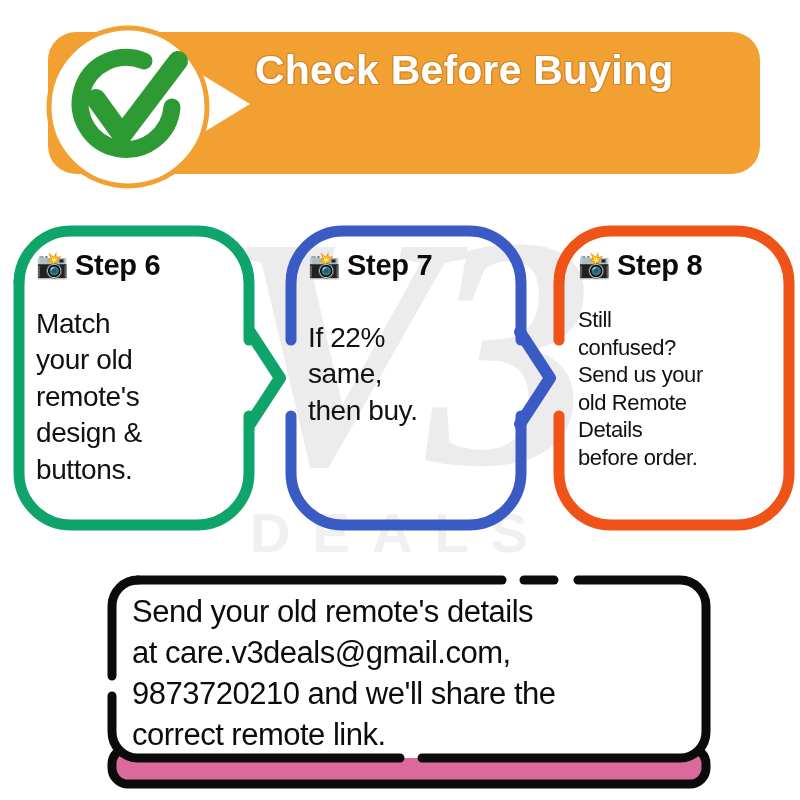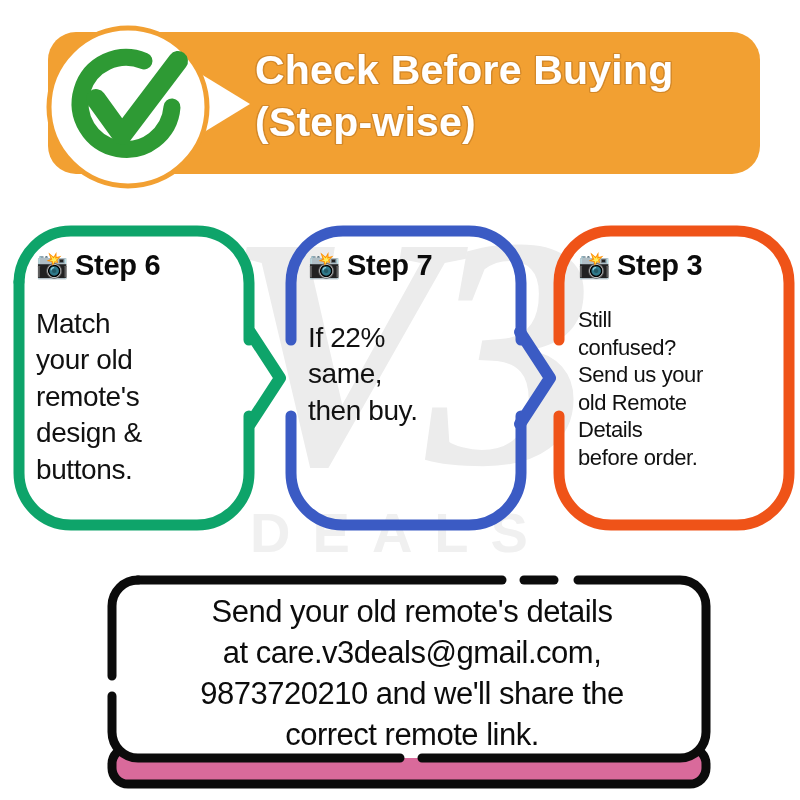--- a/index.html
+++ b/index.html
@@ -175,21 +175,20 @@
   #arrow-2 { left: 506px; }
 
   
   #callout {
     position: absolute;
     left: 104px;
     top: 572px;
     width: 610px;
     height: 222px;
     z-index: 2;
-    text-align: center;
   }
   #callout-svg {
     position: absolute;
     left: 0; top: 0;
     width: 610px; height: 222px;
   }
   #callout-text {
     position: absolute;
     left: 28px;
     top: 20px;
@@ -214,21 +213,20 @@
   <div id="header-pointer"></div>
 
   <svg id="check-badge" viewBox="0 0 168 168">
     <circle cx="84" cy="84" r="79" fill="#ffffff" stroke="#F2A032" stroke-width="5"></circle>
     <path d="M100 38 A46 46 0 1 0 128 84" fill="none" stroke="#2E9A34" stroke-width="17" stroke-linecap="round"></path>
     <path d="M52 76 L78 112 L134 38" fill="none" stroke="#2E9A34" stroke-width="20" stroke-linecap="round" stroke-linejoin="round"></path>
   </svg>
 
   <div id="header-title">
     <span class="tline">Check Before Buying</span>
-    <span class="tline">(Step-wise)</span>
   </div>
 </div>
 
 <div id="steps">
 
   <div class="step-card" id="card-1">
     <svg class="card-svg" viewBox="0 0 248 312" preserveAspectRatio="none">
       <path d="M9 60 A52 52 0 0 1 61 9 L187 9 A52 52 0 0 1 239 61 L239 118" fill="none" stroke="#0EA46A" stroke-width="11" stroke-linecap="round"></path>
       <path d="M239 194 L239 251 A52 52 0 0 1 187 303 L61 303 A52 52 0 0 1 9 251 L9 60" fill="none" stroke="#0EA46A" stroke-width="11" stroke-linecap="round"></path>
     </svg>
@@ -269,21 +267,21 @@
     <path d="M14 14 L44 60 L14 106" fill="none" stroke="#3B5BC4" stroke-width="12" stroke-linecap="round" stroke-linejoin="round"></path>
   </svg>
 
   <div class="step-card" id="card-3">
     <svg class="card-svg" viewBox="0 0 248 312" preserveAspectRatio="none">
       <path d="M9 118 L9 61 A52 52 0 0 1 61 9 L187 9 A52 52 0 0 1 239 61 L239 251 A52 52 0 0 1 187 303 L61 303 A52 52 0 0 1 9 251 L9 194" fill="none" stroke="#EF5318" stroke-width="11" stroke-linecap="round"></path>
     </svg>
     <div class="step-inner">
       <div class="step-head">
         <span class="cam-emoji">📸</span>
-        <span>Step 3</span>
+        <span>Step 8</span>
       </div>
       <div class="step-body">Still
 confused?
 Send us your
 old Remote
 Details
 before order.</div>
     </div>
   </div>
 

